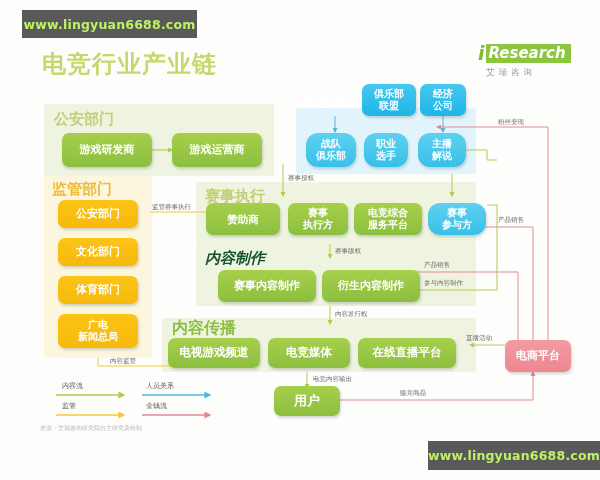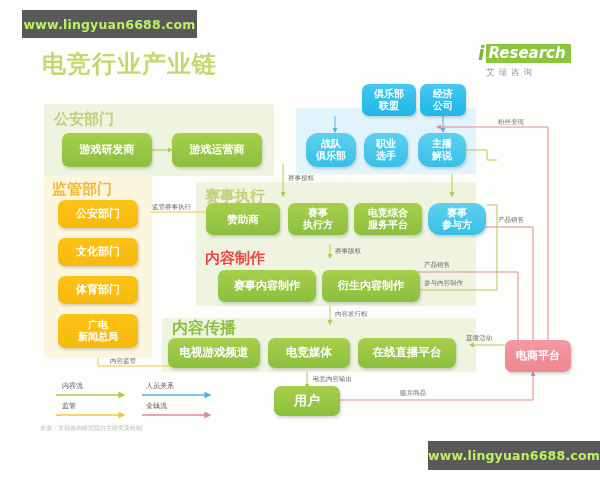--- a/index.html
+++ b/index.html
@@ -74,21 +74,21 @@
   <div class="panel" style="left:44px;top:176px;width:108px;height:182px;background:#fdf6de;"></div>
   <div class="panel" style="left:296px;top:108px;width:180px;height:66px;background:#e2f4fb;"></div>
   <div class="panel" style="left:196px;top:182px;width:280px;height:62px;background:#eef4e0;"></div>
   <div class="panel" style="left:196px;top:244px;width:280px;height:62px;background:#eef4e0;"></div>
   <div class="panel" style="left:162px;top:318px;width:314px;height:54px;background:#eef4e0;"></div>
 
   <div class="panel-hd" style="left:54px;top:110px;color:#c2cf74;">公安部门</div>
   <div class="panel-hd" style="left:52px;top:180px;color:#edbb3a;">监管部门</div>
   <div class="panel-hd" style="left:302px;top:92px;color:#ffffff;">赛事参与</div>
   <div class="panel-hd" style="left:205px;top:187px;color:#c2cf74;">赛事执行</div>
-  <div class="panel-hd" style="left:205px;top:249px;color:#ef4444;">内容制作</div>
+  <div class="panel-hd" style="left:205px;top:249px;color:#14532d;font-style:italic;">内容制作</div>
   <div class="panel-hd" style="left:172px;top:318px;color:#8cbf3f;font-size:16px;">内容传播</div>
 
   <svg class="ln" style="left:0;top:0;width:600px;height:480px;" viewBox="0 0 600 480">
     <defs>
       <marker id="ag" markerWidth="5" markerHeight="5" refX="4" refY="2.5" orient="auto">
         <path d="M0,0 L5,2.5 L0,5 z" fill="#b5c94f"></path>
         </marker>
       <marker id="ay" markerWidth="5" markerHeight="5" refX="4" refY="2.5" orient="auto">
         <path d="M0,0 L5,2.5 L0,5 z" fill="#f3c93c"></path>
         </marker>

